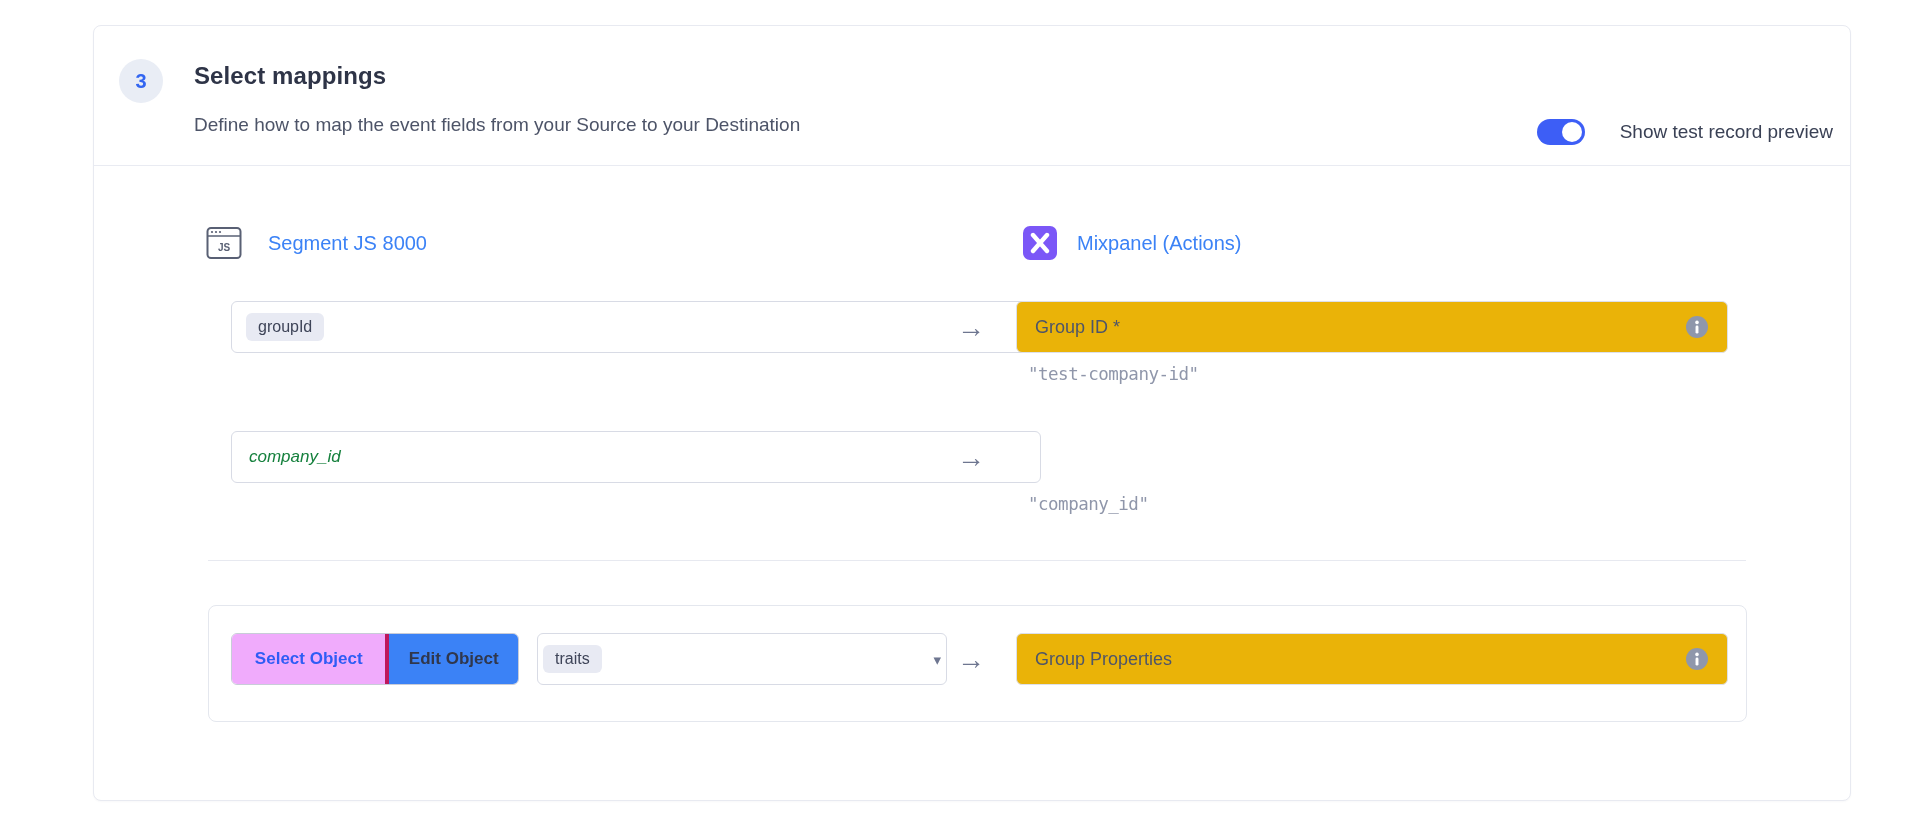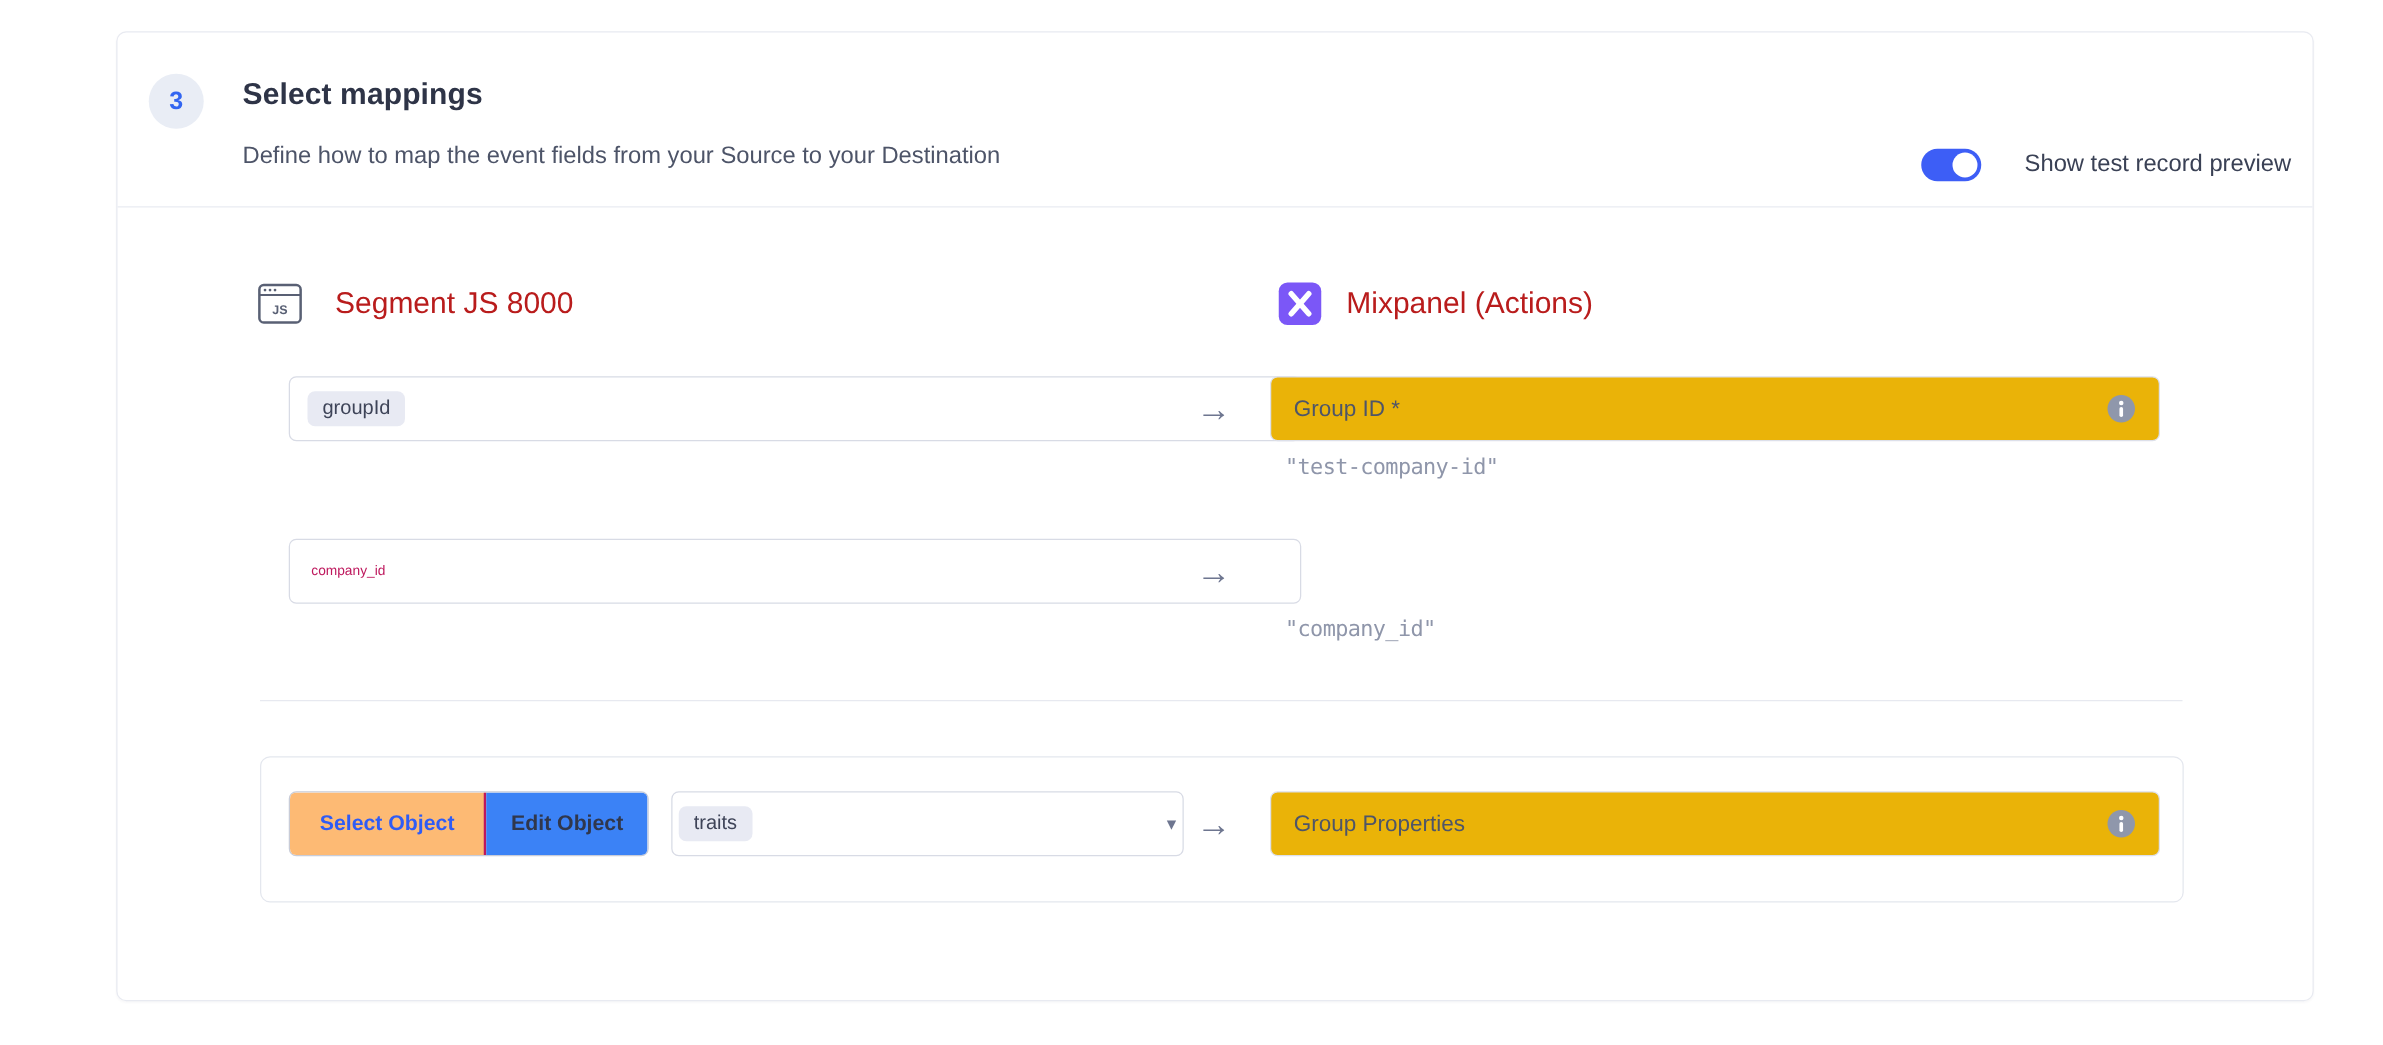--- a/index.html
+++ b/index.html
@@ -30,38 +30,38 @@
   }
   .toggle .knob {
     position: absolute; top: 3px; right: 3px; width: 20px; height: 20px; border-radius: 50%; background: #ffffff;
   }
   .toggle-label { font-size: 19px; color: #3a4155; white-space: nowrap; margin-left: 22px; }
 
   
   .col-header { position: absolute; top: 197px; height: 40px; display: flex; align-items: center; }
   .col-header.source { left: 112px; gap: 26px; }
   .col-header.dest   { left: 929px; gap: 20px; }
-  .col-header .label { font-size: 24px; color: #b91c1c; }
+  .col-header .label { font-size: 20px; color: #3b82f6; }
   .js-icon svg { display: block; }
   .mixpanel-icon {
     width: 34px; height: 34px; border-radius: 7px; background: #7b57f7;
     display: flex; align-items: center; justify-content: center; flex: none;
   }
 
   
   .field-input {
     position: absolute; left: 137px; width: 810px; height: 52px;
     background: #ffffff; border: 1px solid #d8dbe5; border-radius: 6px;
     display: flex; align-items: center; padding: 0 14px; cursor: text;
   }
   .chip {
     background: #e8eaf3; color: #3e4458; font-size: 16px;
     padding: 6px 12px; border-radius: 6px; line-height: 1;
   }
-  .plain-value { font-size: 11px; color: #be185d; padding-left: 3px; }
+  .plain-value { font-size: 17px; color: #15803d; padding-left: 3px; font-style: italic; }
 
   .arrow {
     position: absolute; left: 861px; width: 32px; text-align: center;
     font-size: 28px; color: #6e7690; line-height: 1;
   }
 
   .dest-field {
     position: absolute; left: 922px; width: 712px; height: 52px;
     background: #eab308; border: 1px solid #dde0ea; border-radius: 6px;
     display: flex; align-items: center; padding: 0 18px;
@@ -86,21 +86,21 @@
   .btn-group {
     position: absolute; left: 137px; top: 607px; height: 52px; width: 288px;
     border: 1px solid #c8ccd8; border-radius: 6px; overflow: hidden;
     display: flex; background: #ffffff;
   }
   .btn-group .btn {
     height: 100%; display: flex; align-items: center; justify-content: center;
     font-size: 17px; font-weight: 600; cursor: pointer; border: none; background: transparent;
     font-family: "Liberation Sans", sans-serif;
   }
-  .btn.select-object { width: 158px; color: #2f5cf5; background: #fdba74; border-right: 2px solid #be185d; }
+  .btn.select-object { width: 158px; color: #2f5cf5; background: #f0abfc; border-right: 4px solid #be185d; }
   .btn.edit-object   { width: 129px; color: #30374c; background: #3b82f6; }
 
   .object-dropdown {
     position: absolute; left: 443px; top: 607px; width: 410px; height: 52px;
     background: #ffffff; border: 1px solid #d8dbe5; border-radius: 6px;
     display: flex; align-items: center; padding: 0 5px; cursor: pointer;
   }
   .object-dropdown .chip { flex: none; }
   .object-dropdown .spacer { flex: 1; }
   .caret { font-size: 15px; color: #6e7690; line-height: 1; }

